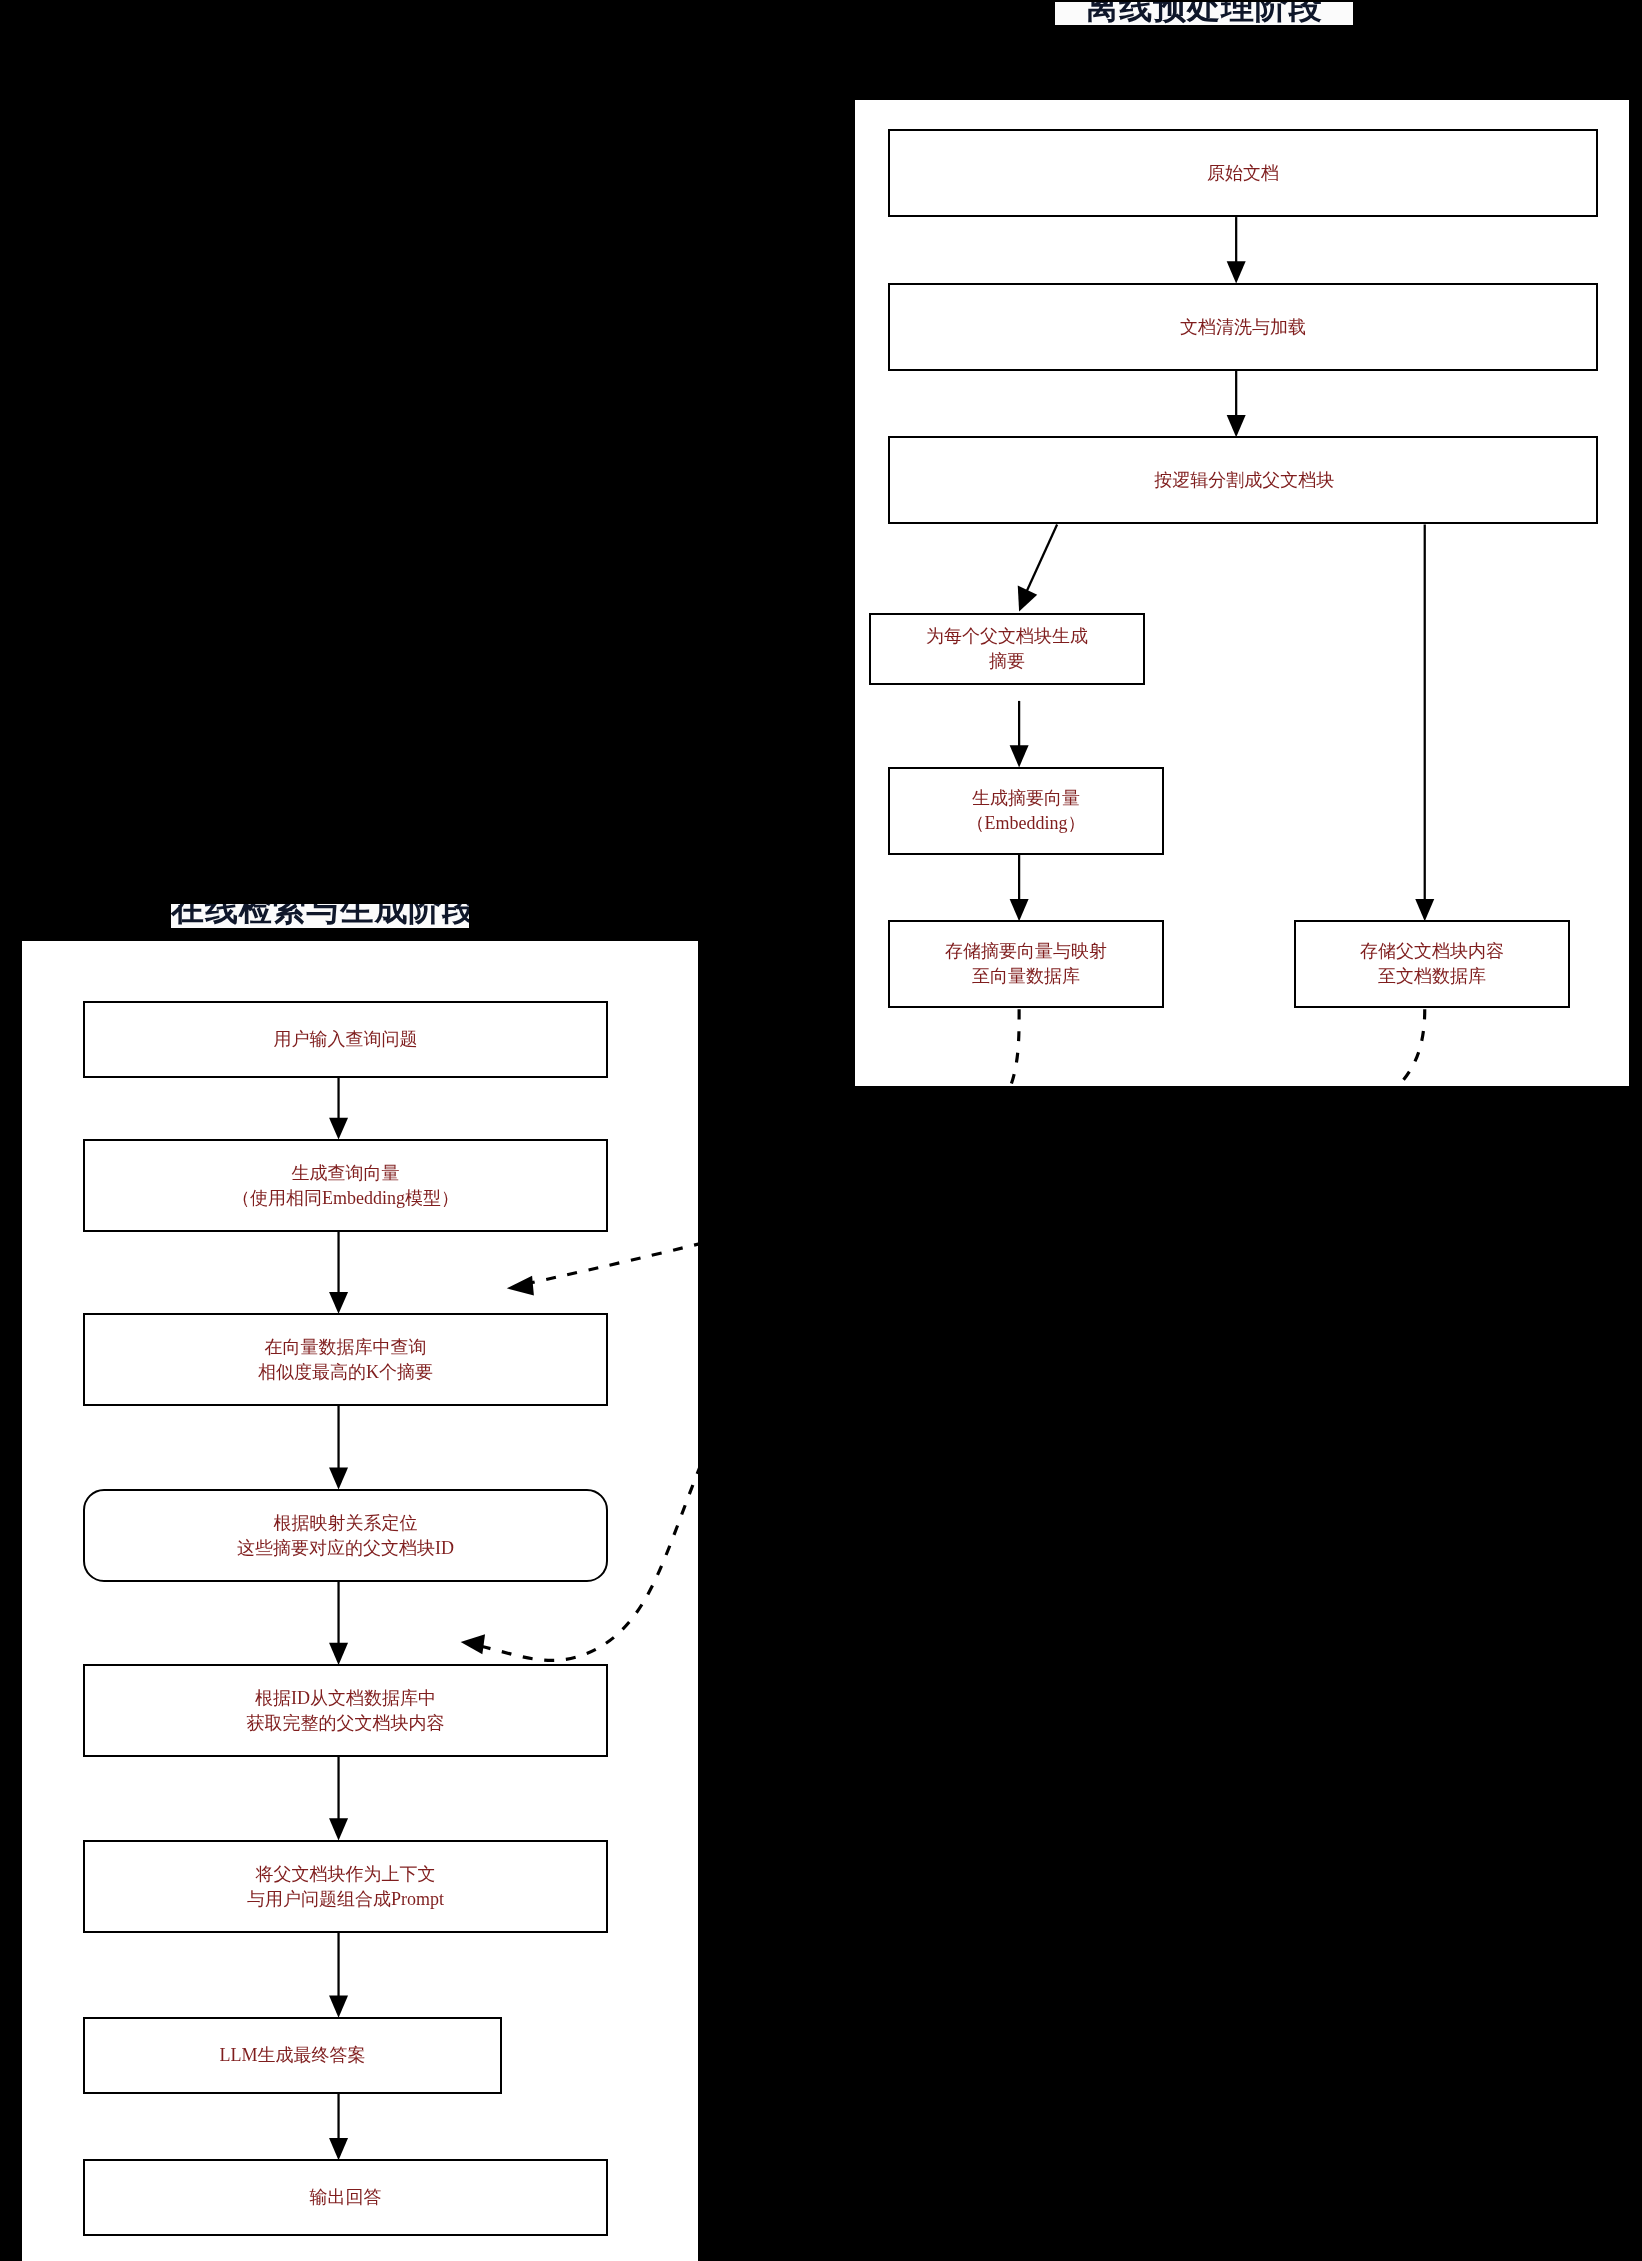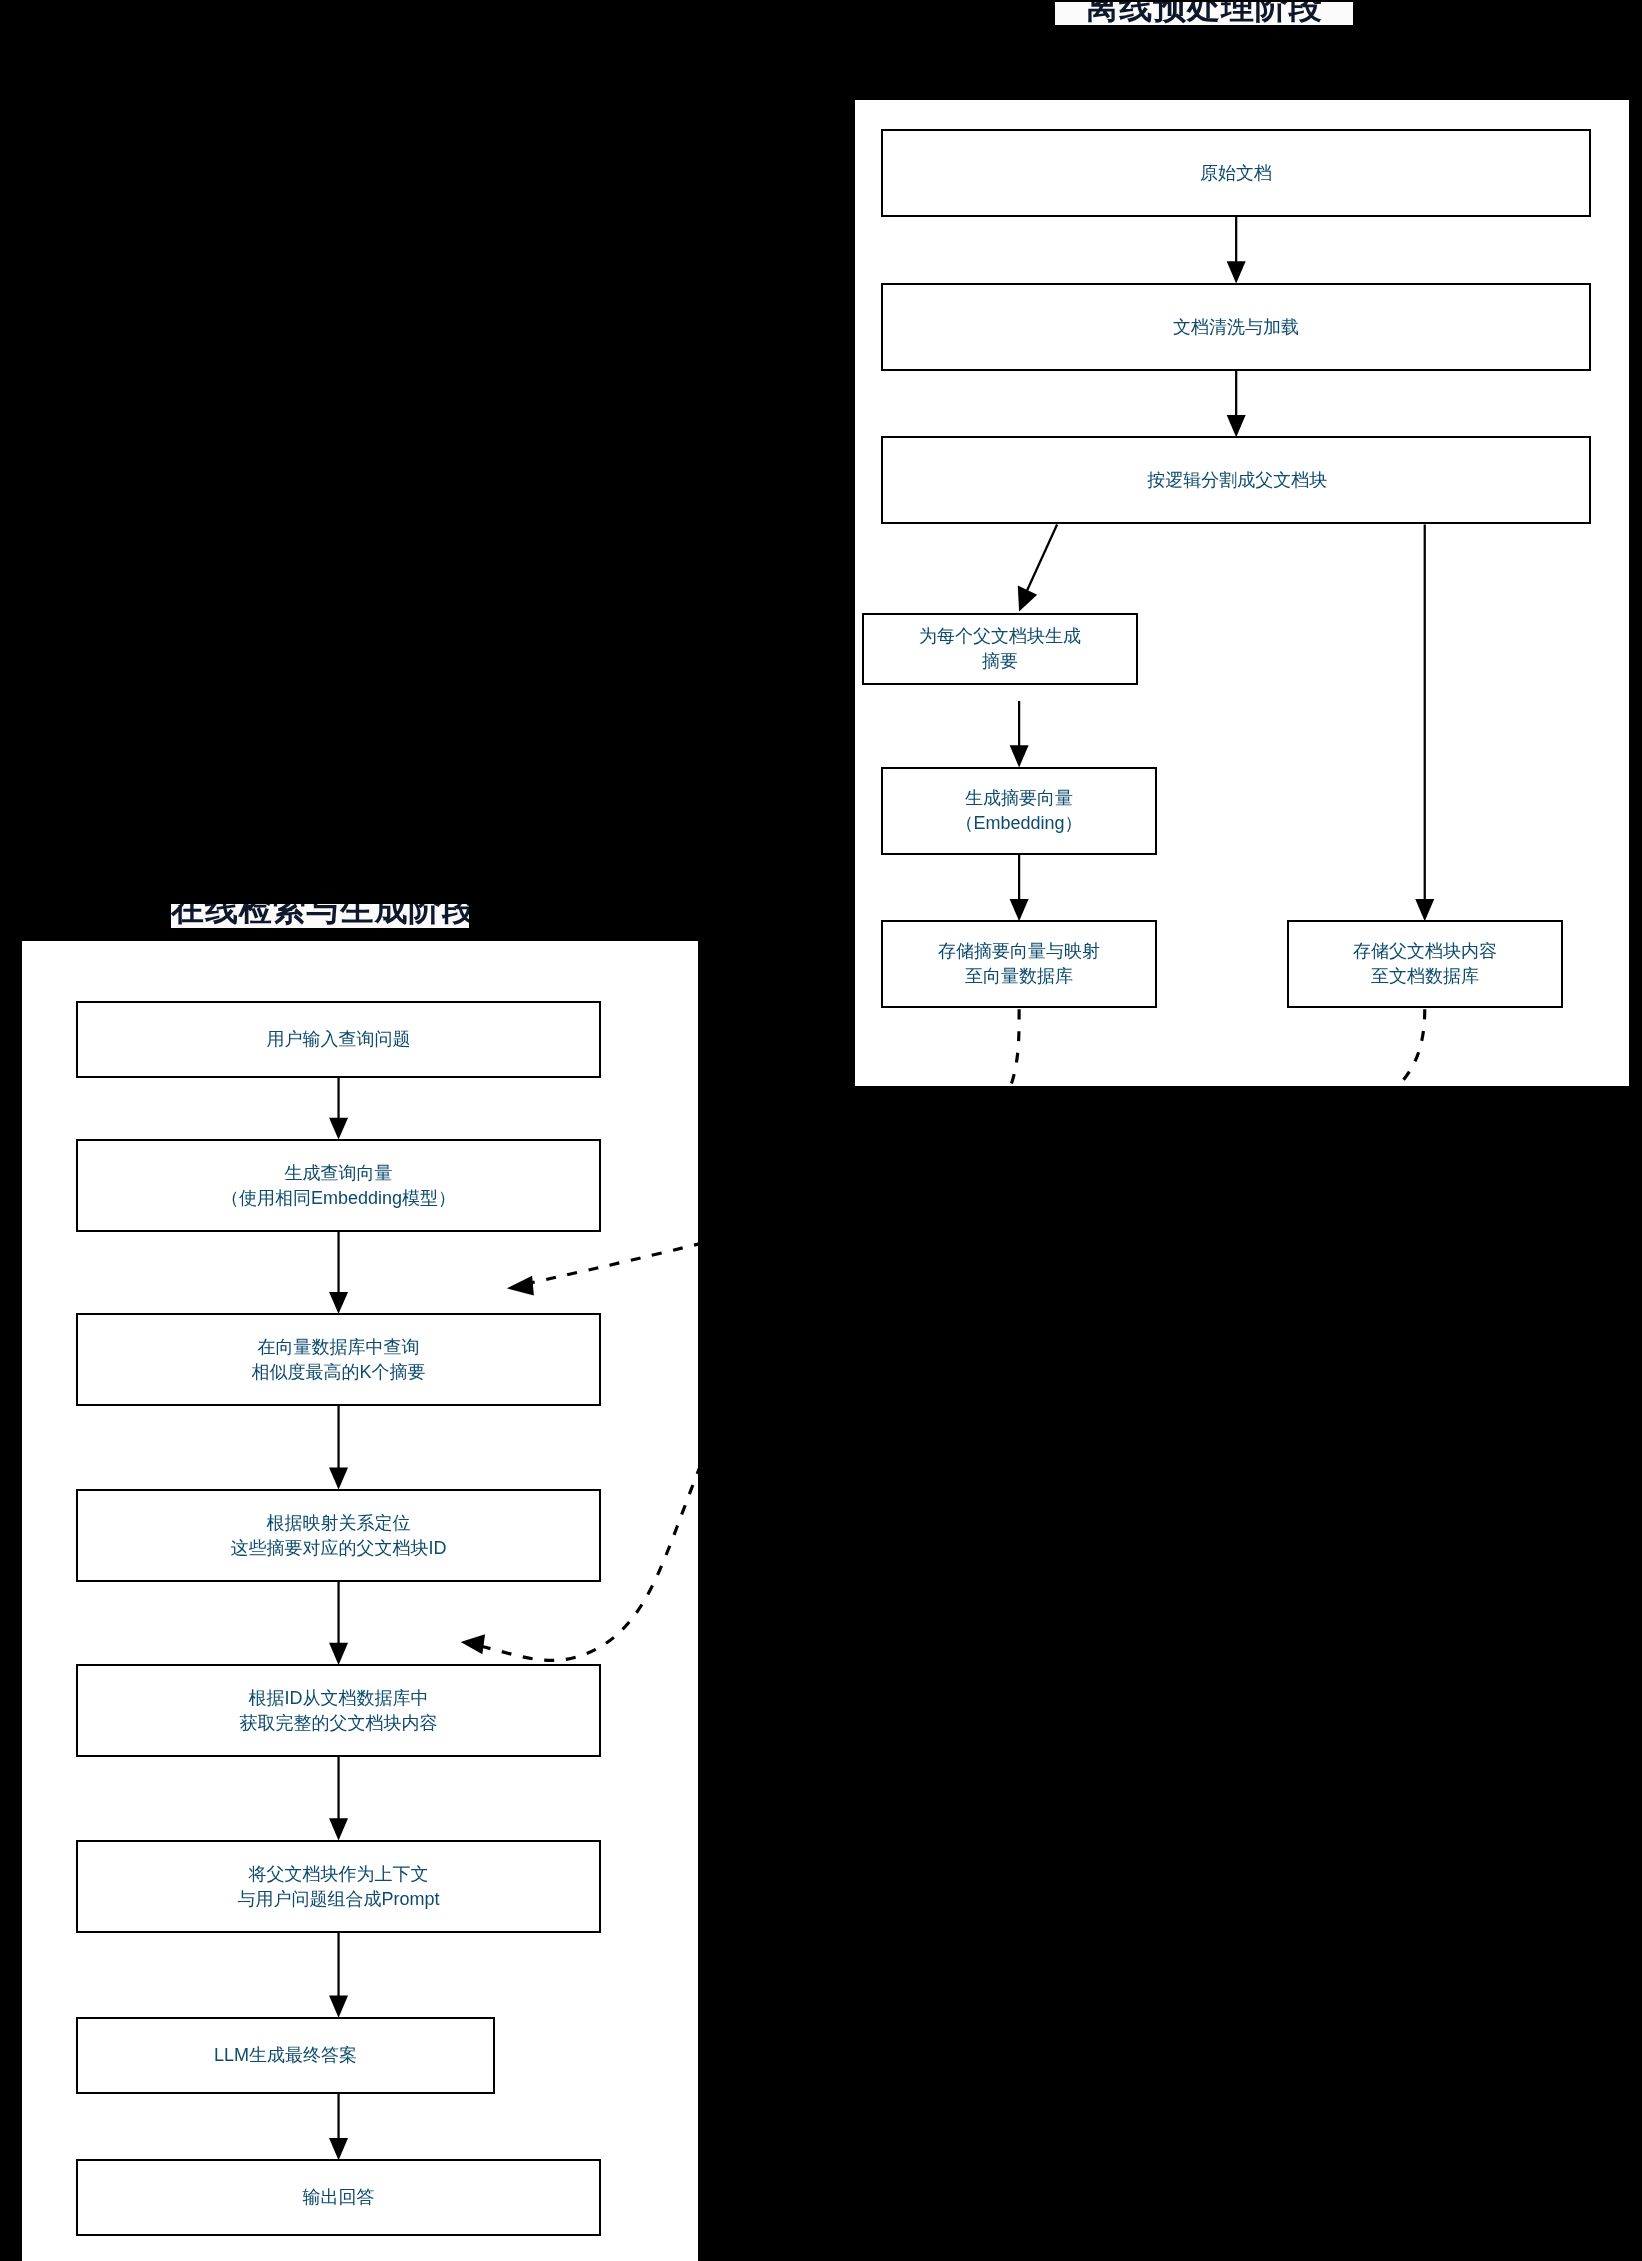--- a/index.html
+++ b/index.html
@@ -76,25 +76,26 @@
   
   .node {
     position: absolute;
     background: #ffffff;
     border: 2.3px solid #000000;
     box-sizing: border-box;
     display: flex;
     align-items: center;
     justify-content: center;
     text-align: center;
-    color: #0c4a6e;
+    color: #7f1d1d;
     font-size: 18px;
     line-height: 1.38;
-    font-family: Liberation Sans, sans-serif;
+    font-family: Liberation Serif, serif;
     padding: 1.8px 4.5px;
+    margin-left: 7px;
   }
   .node .line { display: block; white-space: nowrap; }
 
   
   #edges {
     position: absolute;
     left: 0;
     top: 0;
     width: 1643px;
     height: 2299px;
@@ -180,21 +181,21 @@
     </div>
   </div>
 
   <div class="node" style="left:76px; top:1313px; width:525px; height:93px;">
     <div>
       <span class="line">在向量数据库中查询</span>
       <span class="line">相似度最高的K个摘要</span>
     </div>
   </div>
 
-  <div class="node" style="left:76px; top:1489px; width:525px; height:93px;">
+  <div class="node" style="left:76px; top:1489px; width:525px; height:93px;border-radius:21px;">
     <div>
       <span class="line">根据映射关系定位</span>
       <span class="line">这些摘要对应的父文档块ID</span>
     </div>
   </div>
 
   <div class="node" style="left:76px; top:1664px; width:525px; height:93px;">
     <div>
       <span class="line">根据ID从文档数据库中</span>
       <span class="line">获取完整的父文档块内容</span>

